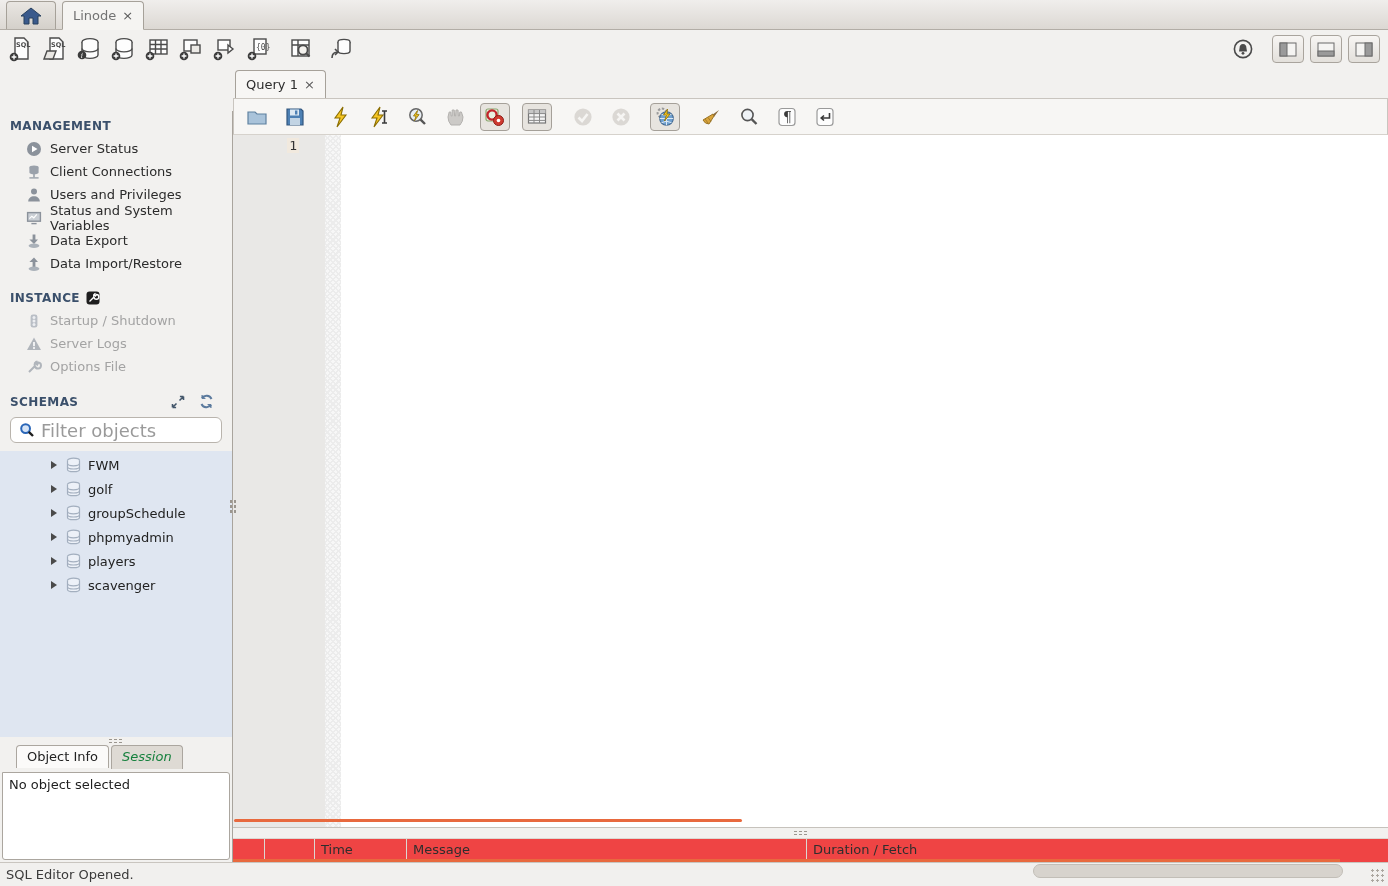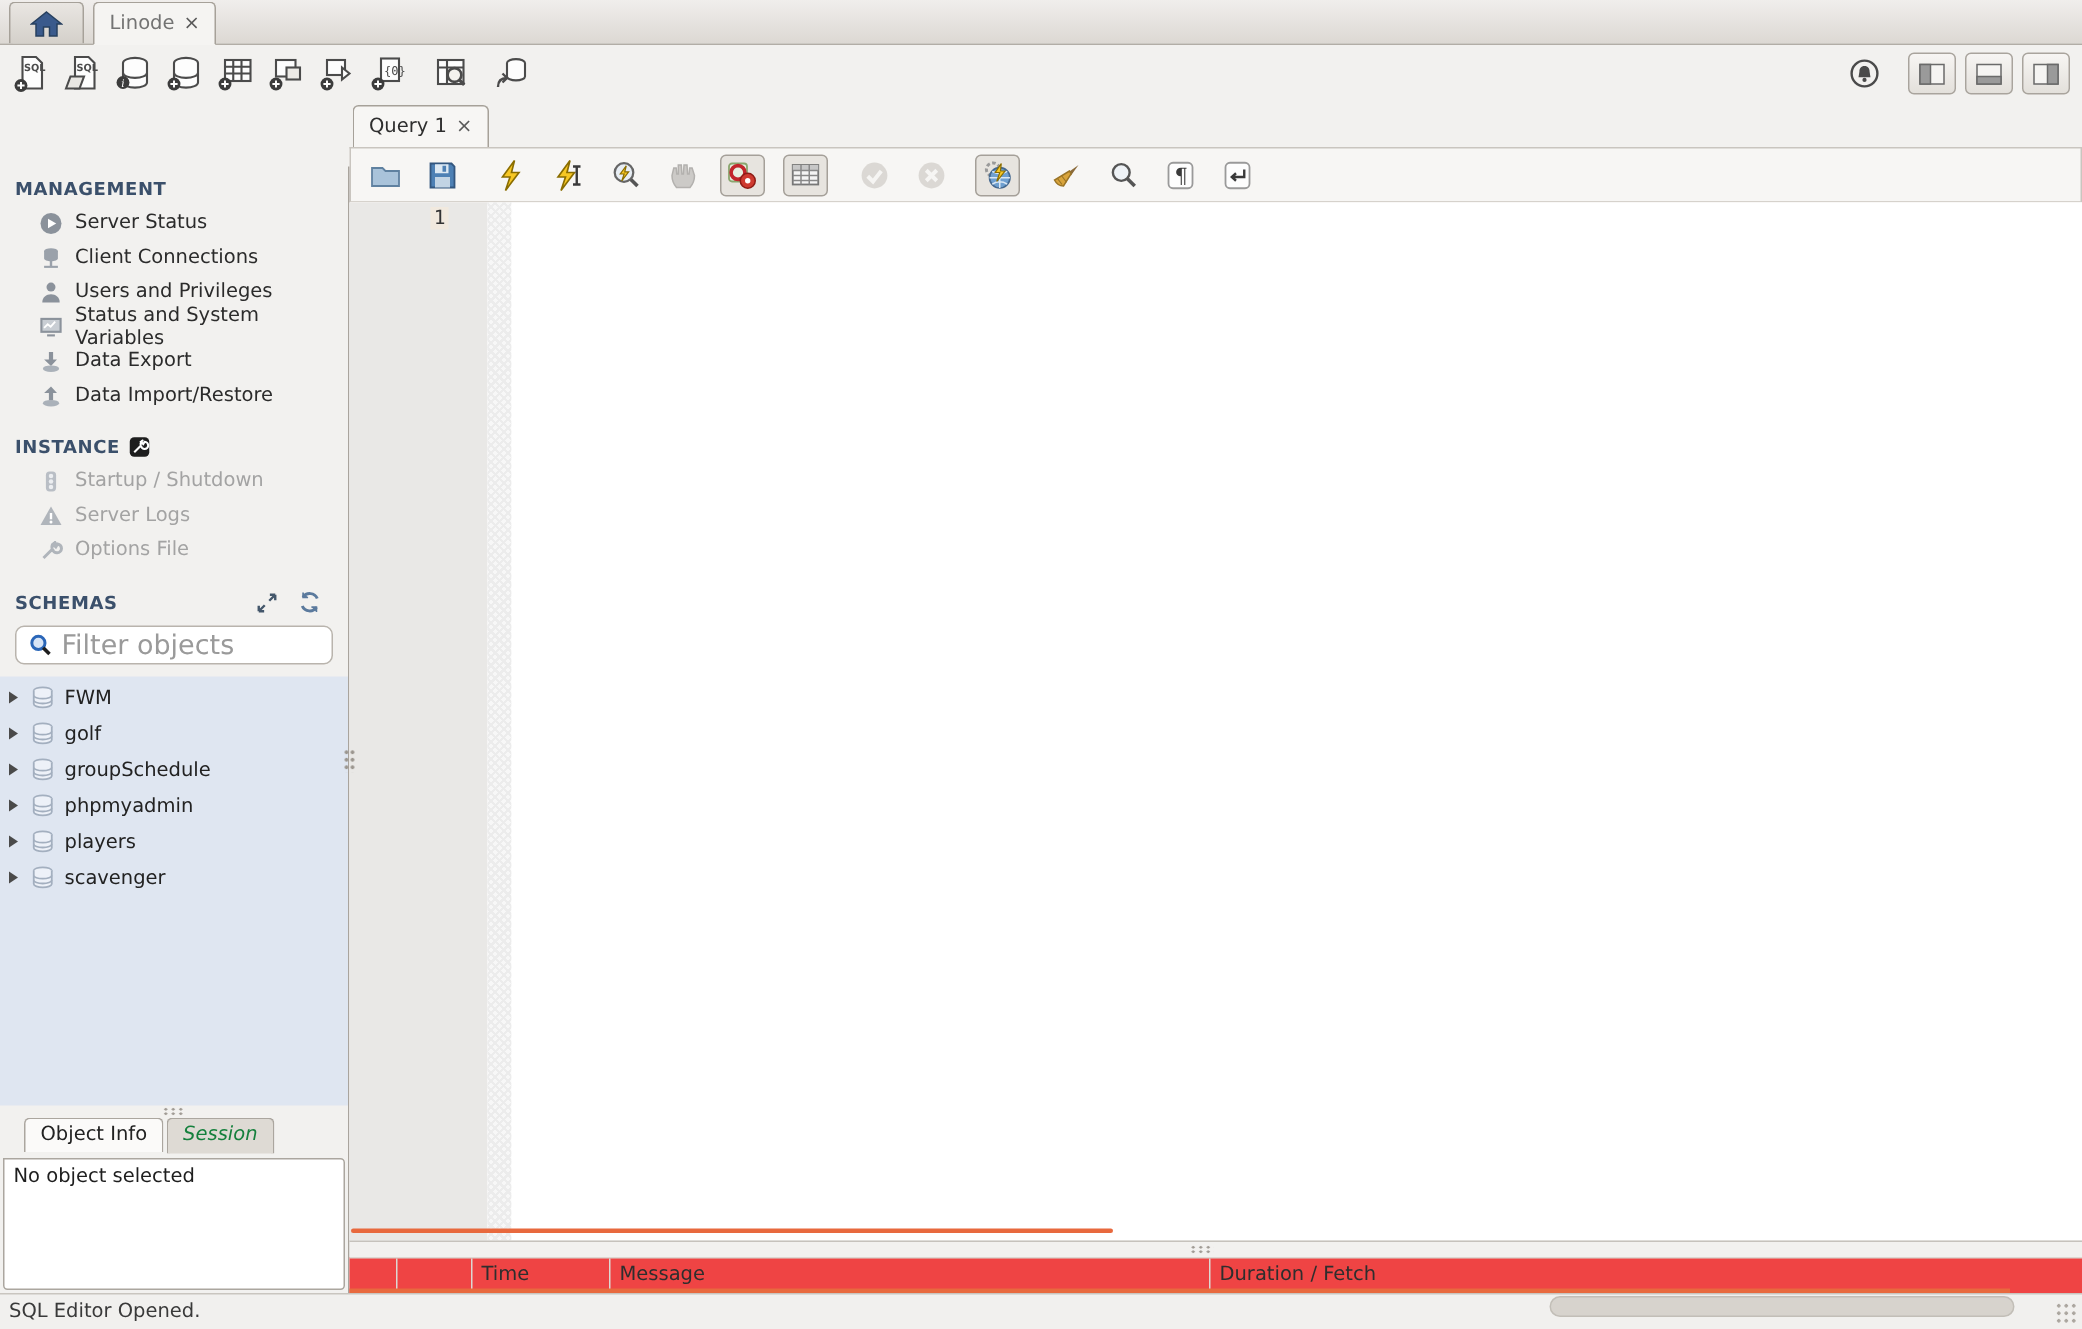--- a/index.html
+++ b/index.html
@@ -38,21 +38,21 @@
   .side-item.disabled { color:#a3a3a3; }
   .schemas-head { display:flex; align-items:center; }
   .schemas-head .spacer { flex:1; }
   .schemas-head .act { margin-right:8px; display:flex; align-items:center; }
   .filter-row { margin:4px 10px 8px 10px; }
   .filter-box { height:26px; background:#fff; border:1px solid #b9b4ad; border-radius:6px;
     display:flex; align-items:center; padding:0 8px; gap:6px; }
   .filter-box input { border:none; outline:none; flex:1; font-family:"DejaVu Sans",sans-serif;
     font-size:18px; color:#333; background:transparent; }
   .filter-box input::placeholder { color:#9a9a9a; }
-  .schema-tree { flex:1; background:#dfe6f1; overflow:hidden; padding-top:2px; }
+  .schema-tree { flex:1; background:#dfe6f1; overflow:hidden; padding-top:2px;padding-left:45px; }
   .tree-row { height:24px; display:flex; align-items:center; padding-left:6px; gap:6px; font-size:13px; color:#222; }
   .twisty { width:0; height:0; border-left:6px solid #4a4a4a; border-top:4px solid transparent;
     border-bottom:4px solid transparent; margin-right:2px; }
 
   .hgrip { height:8px; display:flex; align-items:center; justify-content:center; }
   .dots { width:16px; height:6px;
     background-image:radial-gradient(#9b968f 1px, transparent 1.3px); background-size:5px 3px; }
 
   .info-tabs { display:flex; align-items:flex-start; padding-left:16px; height:27px; }
   .info-tab { border:1px solid #aba69f; border-bottom:none; border-radius:4px 4px 0 0;

